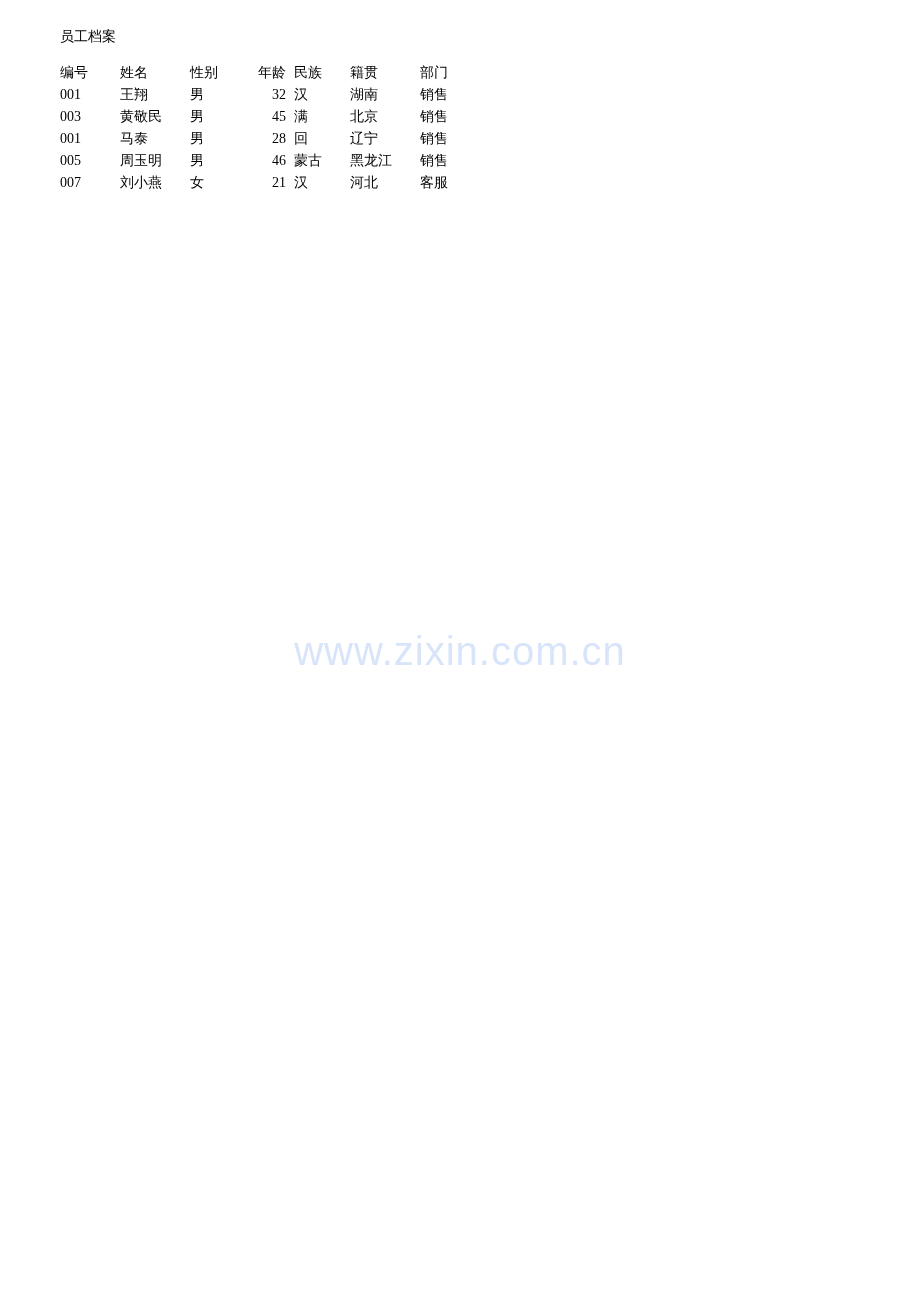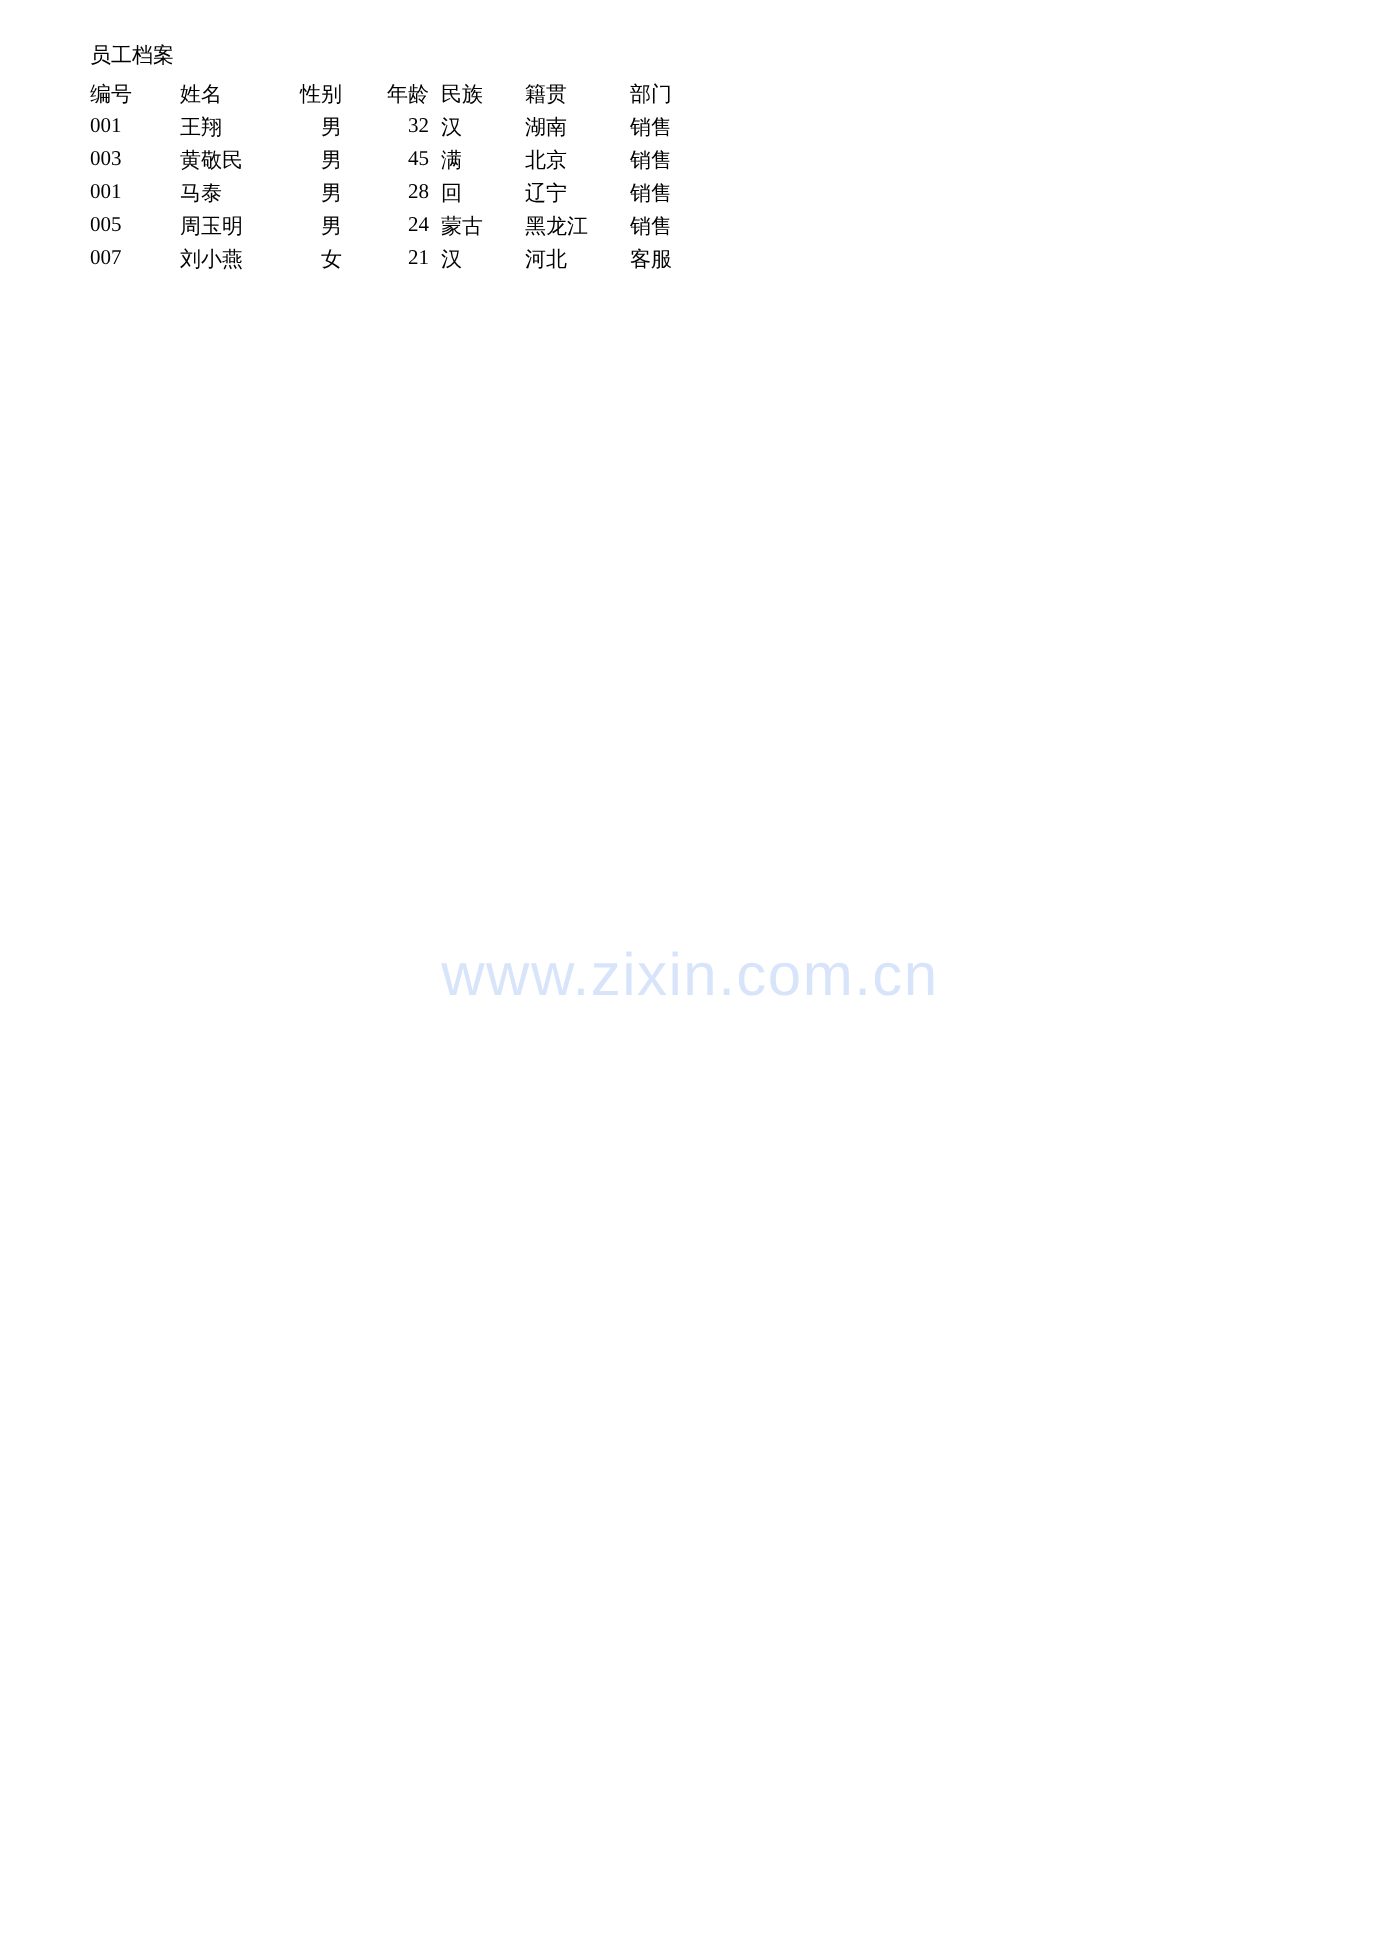--- a/index.html
+++ b/index.html
@@ -21,21 +21,21 @@
     .page-content {
       padding: 28px 60px;
     }
 
     .title {
       margin-bottom: 4px;
       font-size: 14px;
     }
 
     .table-container {
-      margin-top: 6px;
+      margin-top: 16px;
     }
 
     table {
       border-collapse: collapse;
       width: auto;
     }
 
     th, td {
       padding: 2px 12px 2px 0;
       text-align: left;
@@ -51,21 +51,20 @@
     td:first-child, th:first-child {
       min-width: 60px;
     }
 
     td:nth-child(2), th:nth-child(2) {
       min-width: 70px;
     }
 
     td:nth-child(3), th:nth-child(3) {
       min-width: 50px;
-      text-align: right;
     }
 
     td:nth-child(4), th:nth-child(4) {
       min-width: 50px;
       text-align: right;
       padding-right: 4px;
     }
 
     td:nth-child(5), th:nth-child(5) {
       min-width: 60px;
@@ -138,21 +137,21 @@
             <td>男</td>
             <td>28</td>
             <td>回</td>
             <td>辽宁</td>
             <td>销售</td>
           </tr>
           <tr>
             <td>005</td>
             <td>周玉明</td>
             <td>男</td>
-            <td>24</td>
+            <td>46</td>
             <td>蒙古</td>
             <td>黑龙江</td>
             <td>销售</td>
           </tr>
           <tr>
             <td>007</td>
             <td>刘小燕</td>
             <td>女</td>
             <td>21</td>
             <td>汉</td>

